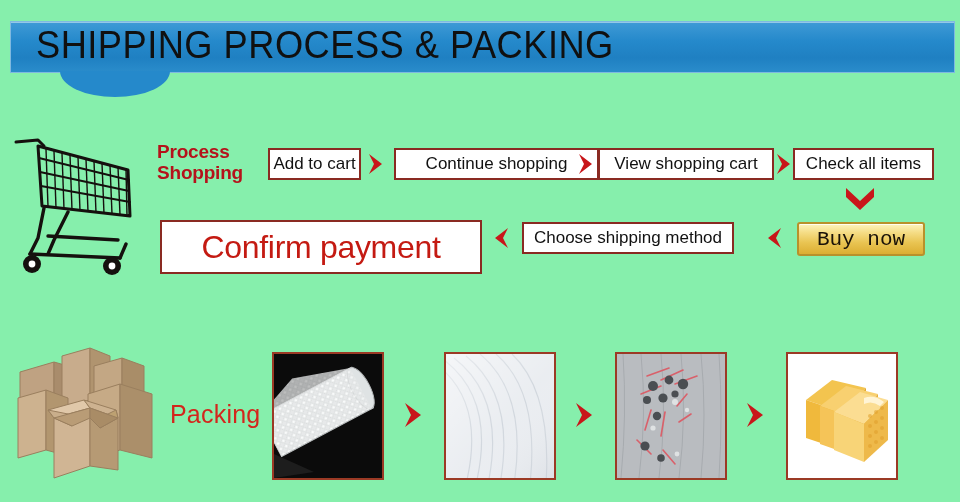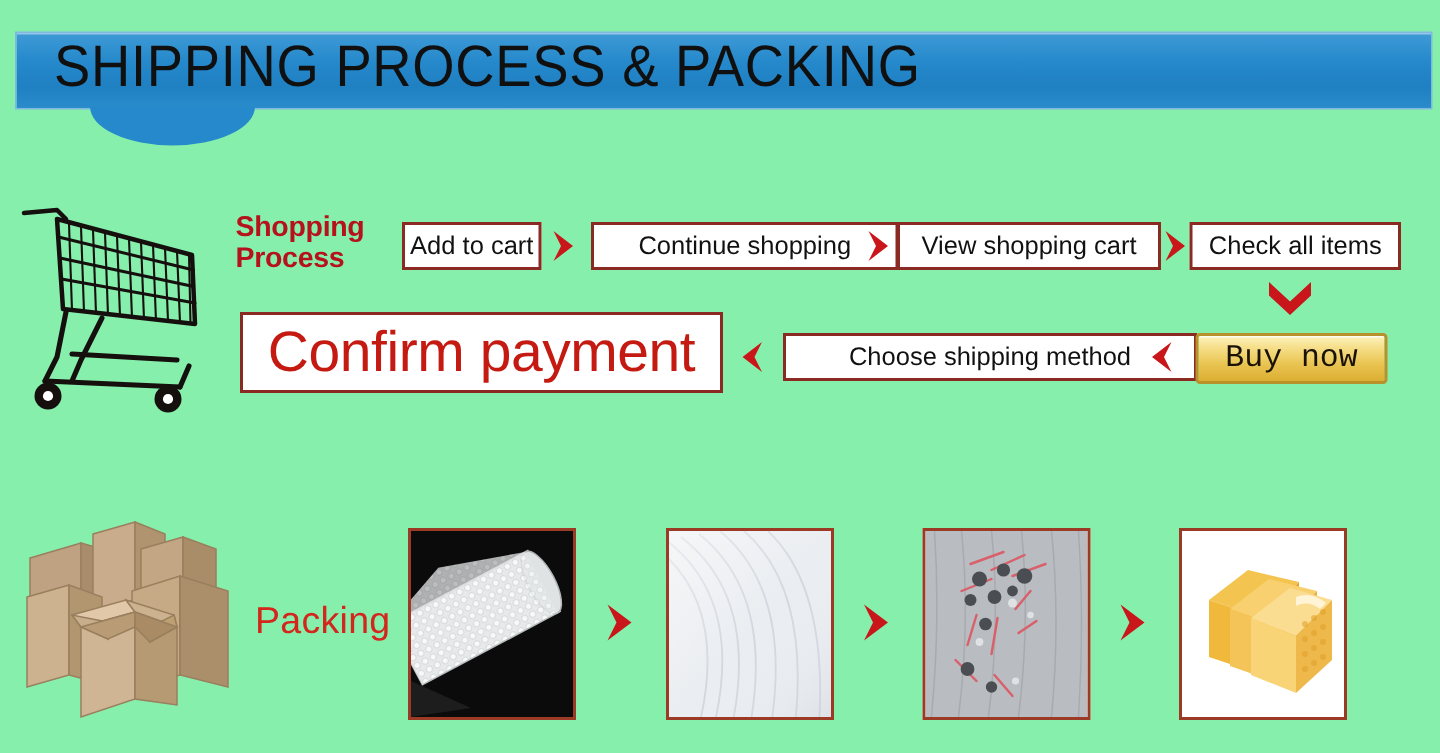--- a/index.html
+++ b/index.html
@@ -64,28 +64,28 @@
     white-space:nowrap;
     display:flex;align-items:center;justify-content:center;
   }
   .pbox.row1{top:148px;height:32px;}
   .pbox.row2{top:222px;height:32px;}
 
   .b-addcart{left:268px;width:93px;}
   .b-continue{left:394px;width:205px;}
   .b-viewcart{left:598px;width:176px;}
   .b-checkall{left:793px;width:141px;}
-  .b-shipmethod{left:522px;width:276px;}
+  .b-shipmethod{left:522px;width:212px;}
 
   .b-confirm{
-    left:160px;top:208px;width:322px;height:54px;
+    left:160px;top:220px;width:322px;height:54px;
     border:2px solid #8a2a22;
     color:#c41a12;
     font-family:"Liberation Sans Narrow","Liberation Sans",sans-serif;
-    font-size:38px;
+    font-size:32px;
     letter-spacing:-.3px;
   }
 
   
   .b-buynow{
     position:absolute;left:797px;top:222px;width:128px;height:34px;
     box-sizing:border-box;
     border:2px solid #b8912b;
     border-radius:3px;
     background:linear-gradient(180deg,#fdf3bd 0%,#f5dd86 28%,#e9c452 62%,#dcae32 100%);
@@ -186,22 +186,22 @@
         <circle cx="104" cy="138" r="9"></circle>
       </g>
       <g fill="#ffffff">
         <circle cx="24" cy="136" r="3.4"></circle>
         <circle cx="104" cy="138" r="3.4"></circle>
       </g>
     </svg>
   </div>
 
   <div class="sp-label">
+    <div>Process</div>
     <div>Shopping</div>
-    <div>Process</div>
   </div>
 
   <div class="pbox row1 b-addcart">Add to cart</div>
 
   <div class="chev a1">
     <svg viewBox="0 0 26 26">
         <path d="M5 3 L18 13 L5 23 L10 13 Z" fill="#c8161a"></path>
       </svg>
   </div>
 

